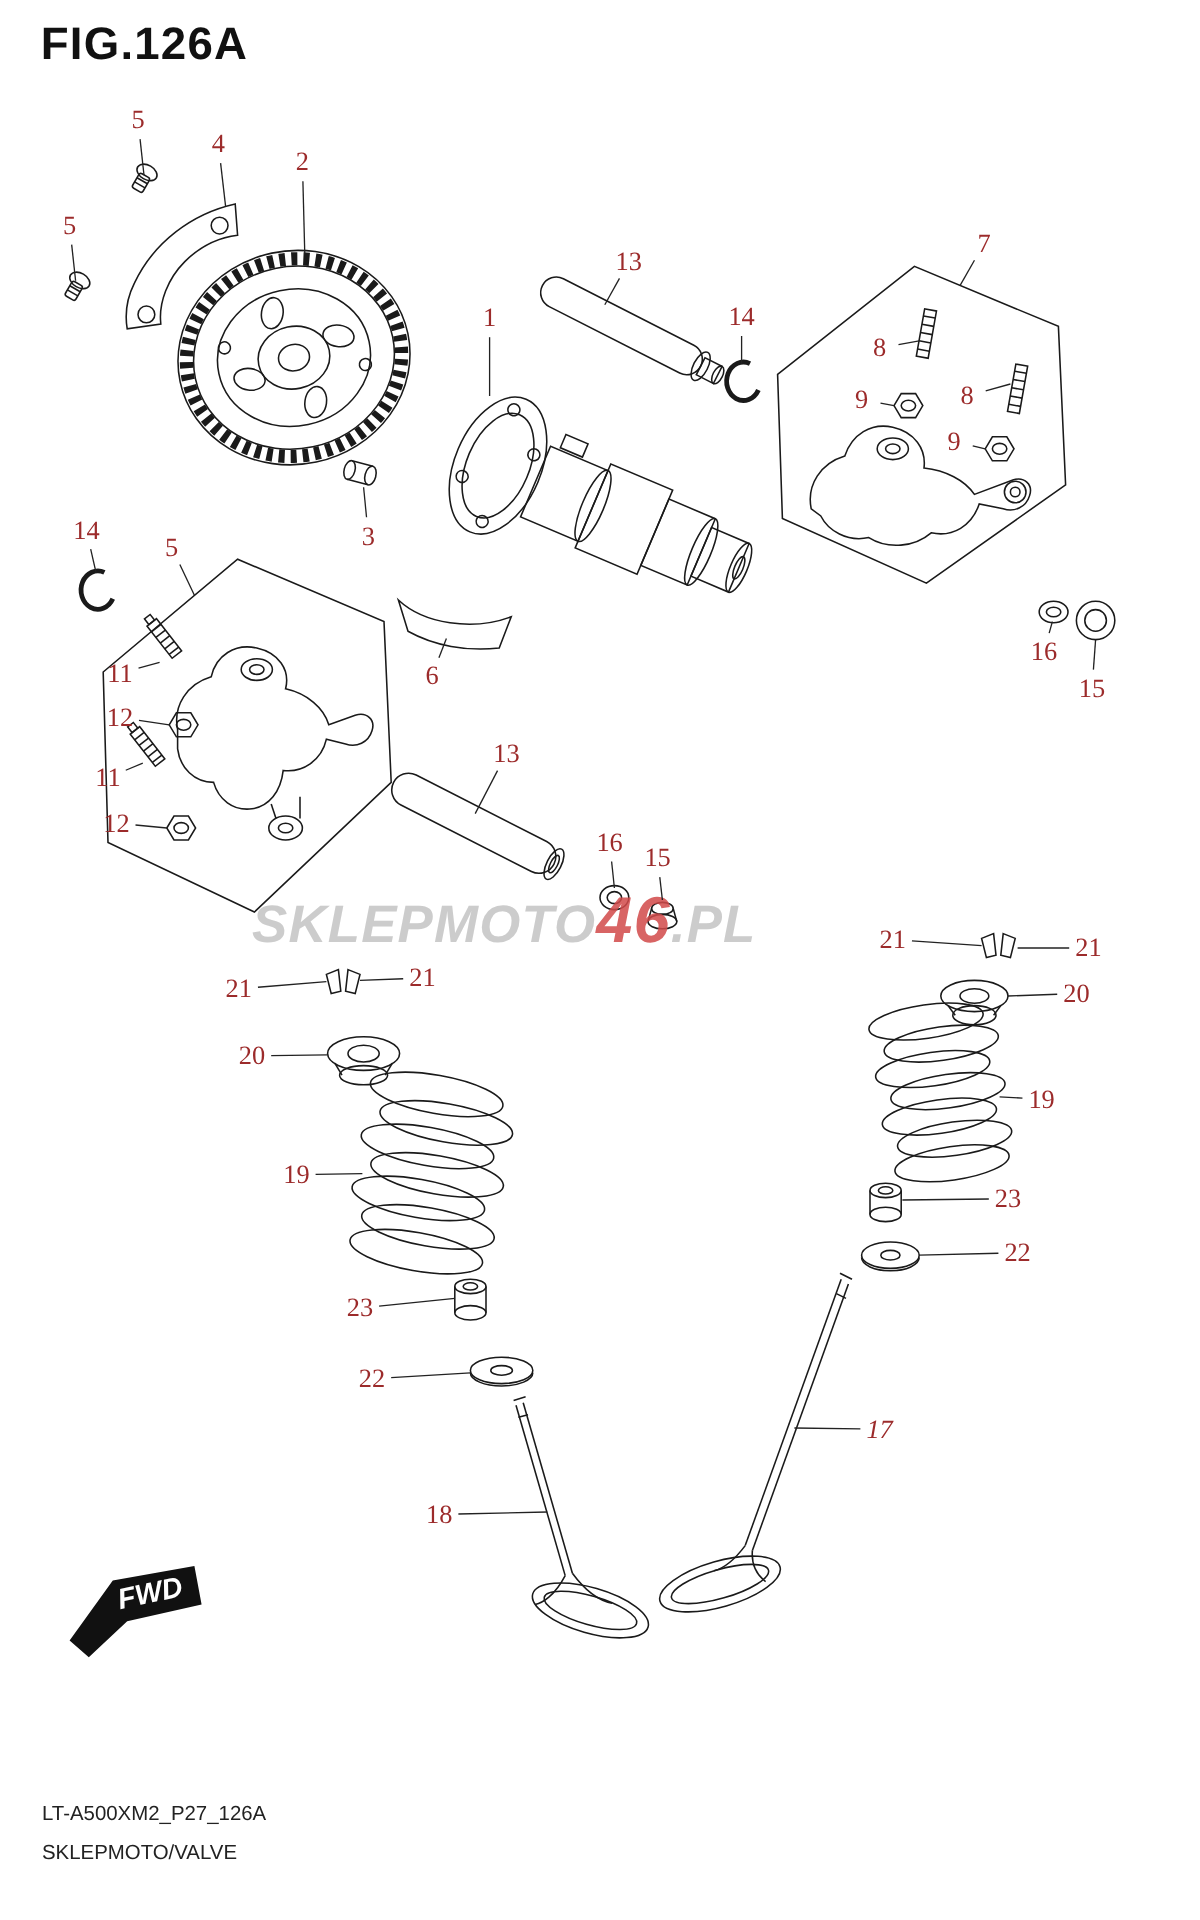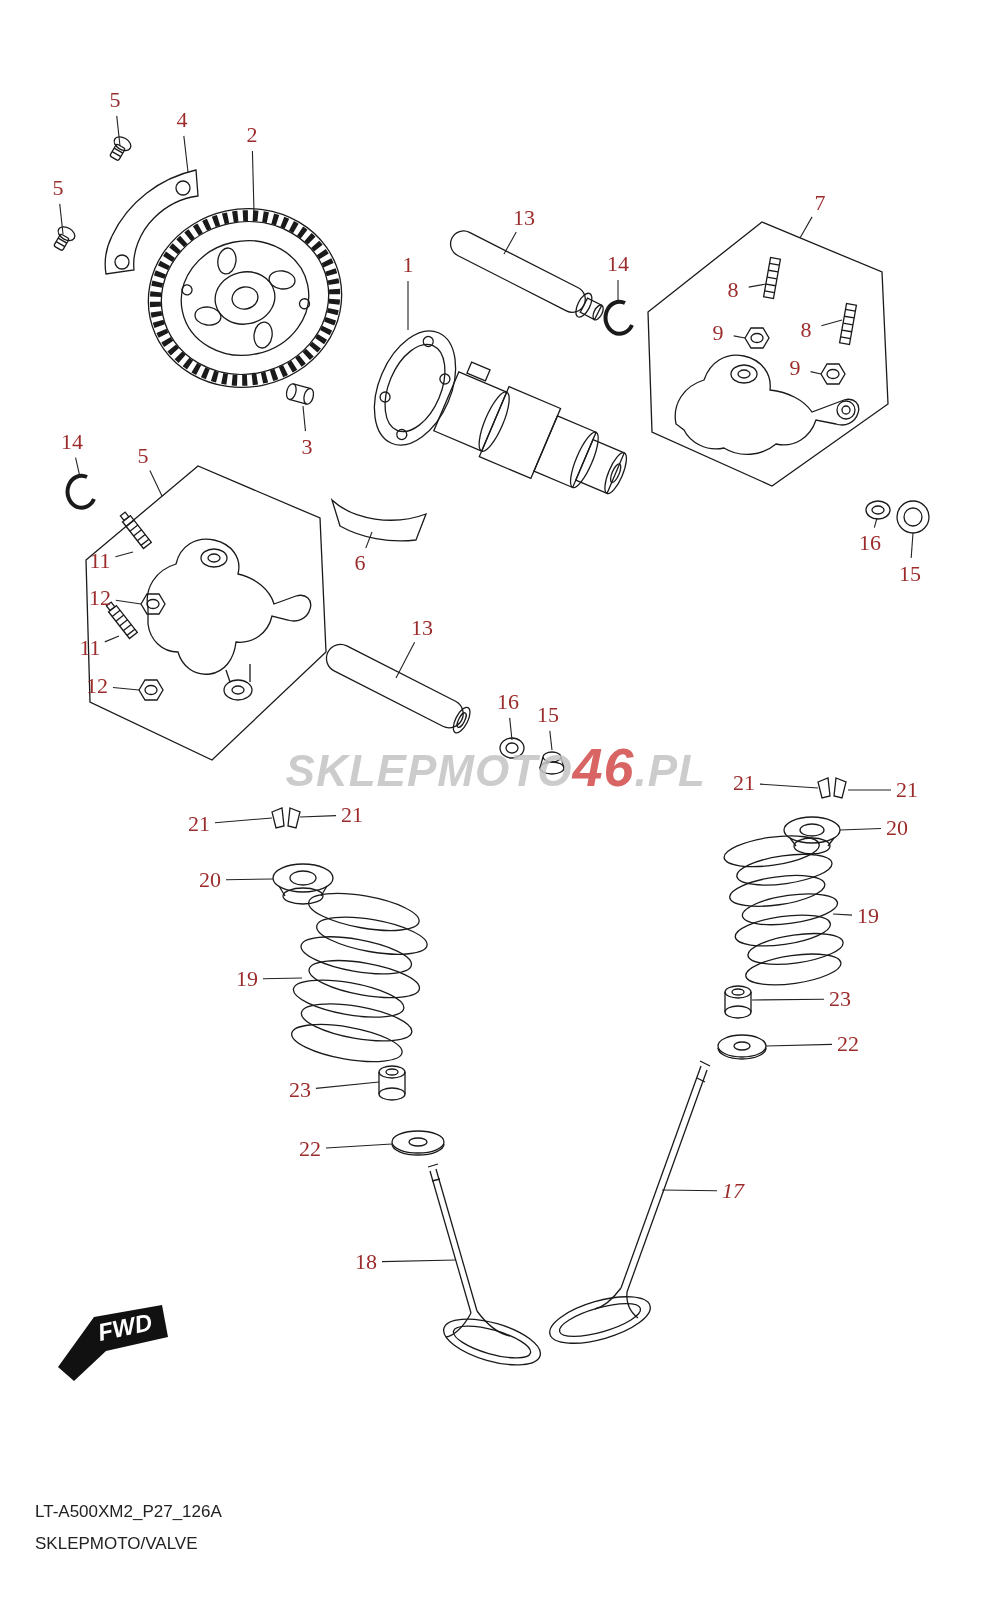--- a/index.html
+++ b/index.html
@@ -1,41 +1,42 @@
 <!DOCTYPE html>
 <html style="--callout: #9c2b2b; --leader: #222222; --art: #1a1a1a; --wmgray: #c4c4c4; --wmred: #d24a4a;"><head>
 <meta charset="utf-8">
 <style>
   html,body{margin:0;padding:0;background:#ffffff}
   .page{position:relative;width:1000px;height:1600px;background:#fff;overflow:hidden;
         font-family:"Liberation Sans",sans-serif}
   .fig-title{position:absolute;left:34px;top:16px;font-size:38px;font-weight:bold;
              letter-spacing:1px;color:#111;z-index:6}
   svg.art{position:absolute;left:0;top:0;z-index:1}
-  .watermark{position:absolute;left:226px;top:740px;width:480px;text-align:right;
+  .watermark{position:absolute;left:210px;top:740px;width:480px;text-align:left;
              z-index:2;pointer-events:none;opacity:.85}
   .wm-main{font-size:44px;font-weight:bold;font-style:italic;color:var(--wmgray,#c4c4c4);
            letter-spacing:1px;line-height:1}
   .wm-red{color:var(--wmred,#d24a4a);font-size:54px}
   .wm-tag{font-size:15px;font-style:italic;color:var(--wmgray,#c4c4c4);
           letter-spacing:4px;margin-top:2px}
   svg.overlay{position:absolute;left:0;top:0;z-index:3;pointer-events:none}
   svg.overlay line{stroke:var(--leader,#222);stroke-width:1.1}
   .callout{position:absolute;transform:translate(-50%,-50%);z-index:5;
            font-family:"Liberation Serif",serif;font-size:22px;font-weight:500;
            color:var(--callout,#9c2b2b);white-space:nowrap}
   .footer-line{position:absolute;left:35px;color:#222;font-size:17px;z-index:6}
   .footer-code{top:1502px}
   .footer-title{top:1534px}
 </style>
 </head>
 <body>
 
 <div class="page">
 
+  <div class="fig-title">FIG.126A</div>
 
   <svg class="art" width="1000" height="1600" viewBox="0 0 1000 1600" stroke="#1a1a1a" fill="none" stroke-width="1.3">
 
     <g transform="rotate(-12 245 298)">
       <ellipse cx="245" cy="298" rx="97" ry="89"></ellipse>
       <ellipse cx="245" cy="298" rx="90" ry="82" stroke-width="11" stroke-dasharray="5,5"></ellipse>
       <ellipse cx="245" cy="298" rx="84" ry="76"></ellipse>
       <ellipse cx="245" cy="298" rx="64" ry="57"></ellipse>
       <ellipse cx="245" cy="298" rx="30" ry="26"></ellipse>
       <ellipse cx="245" cy="298" rx="13" ry="11"></ellipse>

